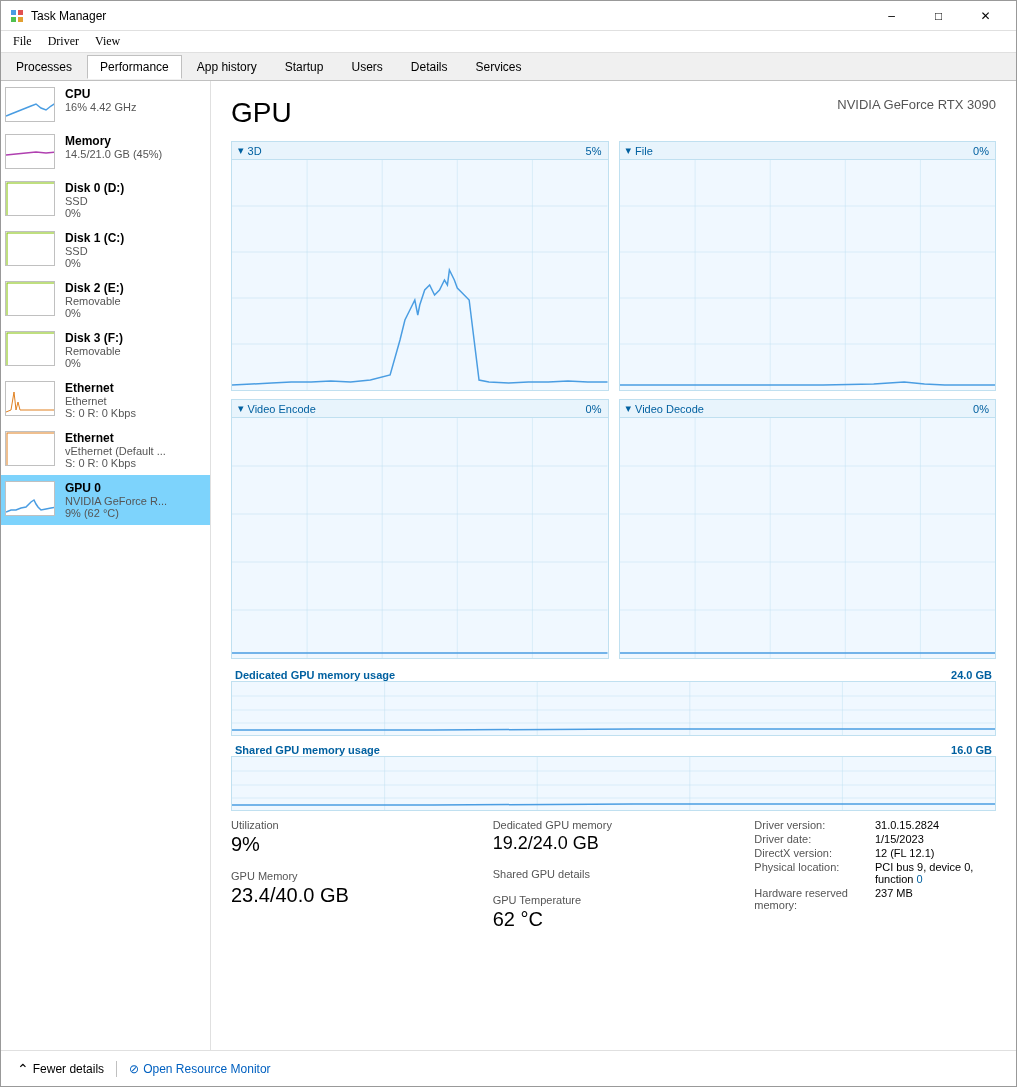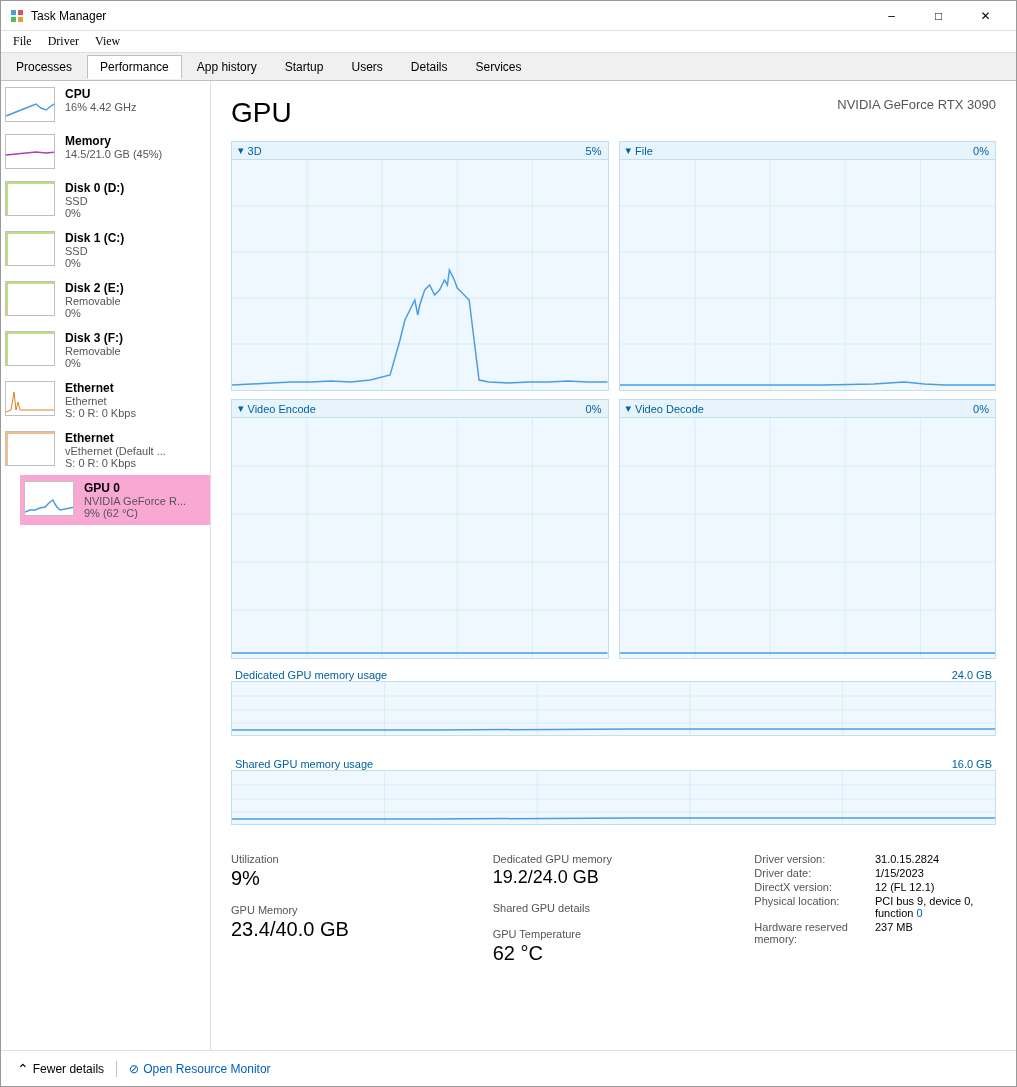--- a/index.html
+++ b/index.html
@@ -105,21 +105,21 @@
       overflow-y: auto;
       flex-shrink: 0;
     }
     .sidebar-item {
       display: flex;
       align-items: flex-start;
       padding: 6px 4px;
       cursor: pointer;
       border-bottom: none;
     }
-    .sidebar-item.active { background: #f9a8d4; margin-left: 19px; }
+    .sidebar-item.active { background: #7dd3fc; }
     .sidebar-thumb {
       width: 50px;
       height: 35px;
       border: 1px solid #c0c0c0;
       margin-right: 10px;
       flex-shrink: 0;
       position: relative;
       overflow: hidden;
       background: #fff;
     }
@@ -178,40 +178,41 @@
     .chart-body {
       width: 100%;
       background: #f0f8ff;
       position: relative;
     }
     svg.chart-svg {
       display: block;
       width: 100%;
     }
     .memory-chart-section {
-      margin-bottom: 20px;
+      margin-bottom: 6px;
+      font-weight: bold;
     }
     .memory-chart-label {
       display: flex;
       justify-content: space-between;
       font-size: 11px;
       color: #0060a0;
       padding: 2px 4px 0 4px;
     }
     .memory-chart-body {
       border: 1px solid #c0e0f0;
       background: #f0f8ff;
       height: 55px;
       position: relative;
       overflow: hidden;
     }
     .stats-section {
       display: flex;
       gap: 20px;
-      margin-top: 28px;
+      margin-top: 8px;
     }
     .stats-col {
       flex: 1;
     }
     .stat-group { margin-bottom: 14px; }
     .stat-label { font-size: 11px; color: #555; margin-bottom: 2px; }
     .stat-value { font-size: 20px; font-weight: 300; color: #000; }
     .stat-info-grid {
       display: grid;
       grid-template-columns: auto auto;

